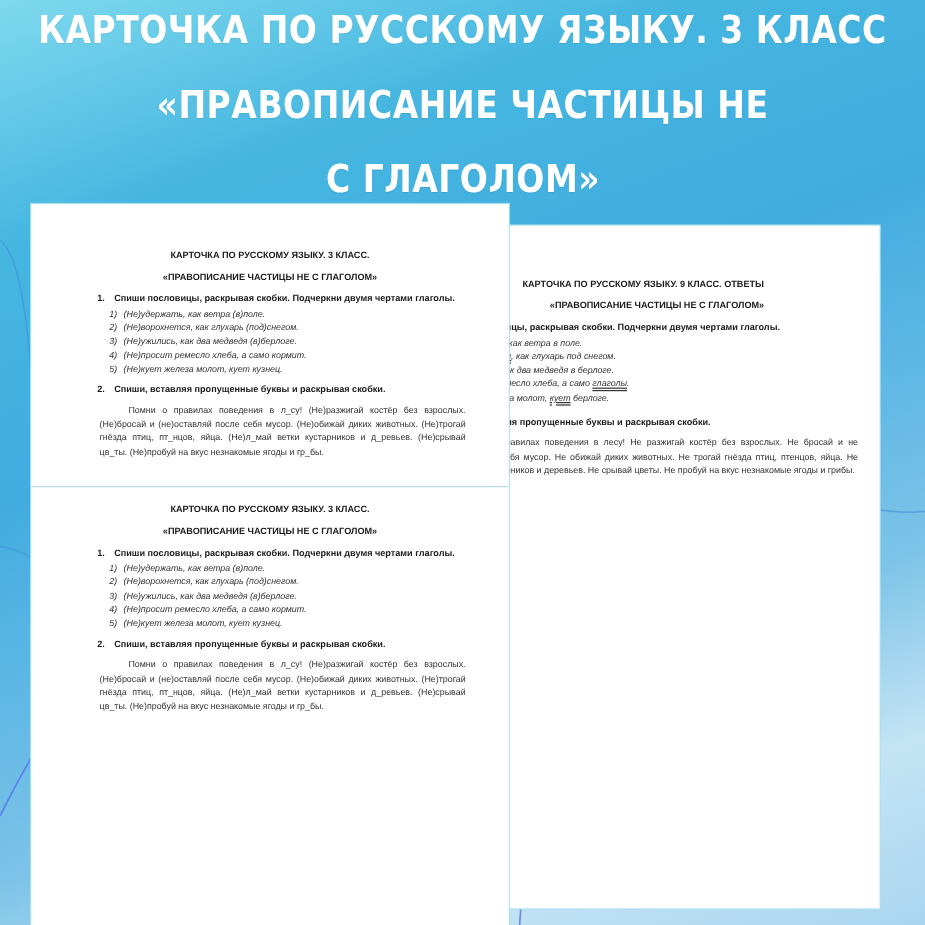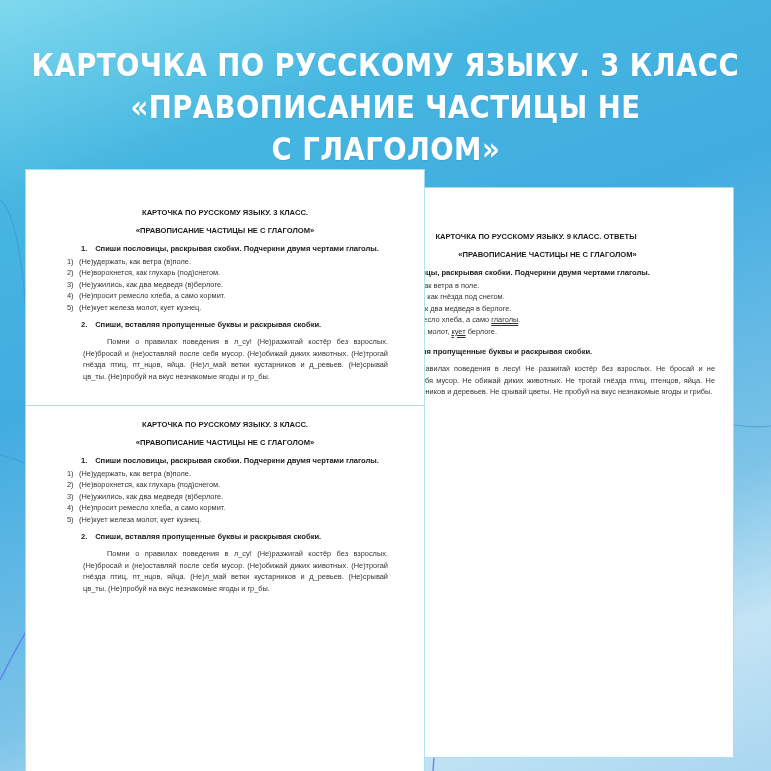--- a/index.html
+++ b/index.html
@@ -8,21 +8,21 @@
     font-family: "Liberation Sans", sans-serif;
     background: linear-gradient(160deg, #7fd9ee 0%, #45b6e0 20%, #41ace0 40%, #7cc3e8 70%, #c4e4f4 85%, #a9d6f0 100%);
   }
   .bg-glow {
     position: absolute; left: 140px; top: 600px; width: 300px; height: 200px;
     background: radial-gradient(ellipse at center, rgba(255,255,255,0.6) 0%, rgba(255,255,255,0) 70%);
   }
   .curve { position: absolute; pointer-events: none; }
   .banner {
     position: absolute; left: 0; top: 0; width: 771px; height: 170px;
-    display: flex; flex-direction: column; align-items: center; justify-content: flex-end;
+    display: flex; flex-direction: column; align-items: center; justify-content: space-between;
     padding-top: 4px; box-sizing: border-box;
   }
   .banner-line {
     color: #ffffff; font-family: "DejaVu Sans", sans-serif; font-weight: bold;
     font-size: 32px; line-height: 42px; letter-spacing: 0.5px; text-align: center;
     transform: scaleX(0.86); white-space: nowrap;
     text-shadow: 0 1px 1px rgba(0,0,0,0.08);
   }
   .card {
     position: absolute; background: #ffffff;
@@ -38,21 +38,21 @@
   .h-title {
     text-align: center; font-weight: bold; font-size: 7.6px; color: #1a1a1a;
     line-height: 10px; margin: 0; padding-left: 0;
   }
   .h-sub { margin-top: 8px; }
   .task {
     font-weight: bold; font-size: 7.6px; color: #1a1a1a; line-height: 10px;
     margin-top: 8px; padding-left: 55px; white-space: nowrap;
   }
   .task .num { display: inline-block; width: 12px; }
-  .items { margin: 2px 0 0 0; padding: 0 0 0 41px; list-style: none; }
+  .items { margin: 2px 0 0 0; padding: 0 0 0 65px; list-style: none; font-style: italic; }
   .items li { font-size: 7.4px; line-height: 11.4px; color: #333; white-space: nowrap; }
   .items li .n { display: inline-block; width: 12px; }
   .para {
     font-size: 7.4px; line-height: 11.6px; color: #333; text-align: justify;
     margin: 6px 36px 0 57px; text-indent: 24px;
   }
   .back .h-title { font-size: 7.6px; }
   .back .sheet.ans { top: 44px; left: 0; }
   .back .task { padding-left: 18px; }
   .back .items { padding-left: 27px; }
@@ -82,21 +82,21 @@
 <section class="card back">
   <div class="sheet ans">
     <p class="h-title" style="padding-left:5px;">КАРТОЧКА ПО РУССКОМУ ЯЗЫКУ. 9 КЛАСС. ОТВЕТЫ</p>
     <p class="h-title h-sub" style="padding-left:28px;">«ПРАВОПИСАНИЕ ЧАСТИЦЫ НЕ С ГЛАГОЛОМ»</p>
     <div class="task">
       <span class="num">1.</span>
       <span>Спиши пословицы, раскрывая скобки. Подчеркни двумя чертами глаголы.</span>
     </div>
     <ul class="items">
       <li><span class="n">1)</span><span>Не </span><span class="ul">удержать</span><span>, как ветра в поле.</span></li>
-      <li><span class="n">2)</span><span>Не </span><span class="ul">ворохнется</span><span>, как гнёзда под снегом.</span></li>
+      <li><span class="n">2)</span><span>Не </span><span class="ul">ворохнется</span><span>, как глухарь под снегом.</span></li>
       <li><span class="n">3)</span><span>Не </span><span class="ul">ужились</span><span>, как два медведя в берлоге.</span></li>
       <li><span class="n">4)</span><span>Не </span><span class="ul">просит</span><span> ремесло хлеба, а само </span><span class="ul">глаголы</span><span>.</span></li>
       <li><span class="n">5)</span><span>Не </span><span class="ul">кует</span><span> железа молот, </span><span class="ul">кует</span><span> берлоге.</span></li>
     </ul>
     <div class="task" style="margin-top:10px;">
       <span class="num">2.</span>
       <span>Спиши, вставляя пропущенные буквы и раскрывая скобки.</span>
     </div>
     <p class="para">Помни о правилах поведения в лесу! Не разжигай костёр без взрослых. Не бросай и не оставляй после себя мусор. Не обижай диких животных. Не трогай гнёзда птиц, птенцов, яйца. Не ломай ветки кустарников и деревьев. Не срывай цветы. Не пробуй на вкус незнакомые ягоды и грибы.</p>
   </div>

